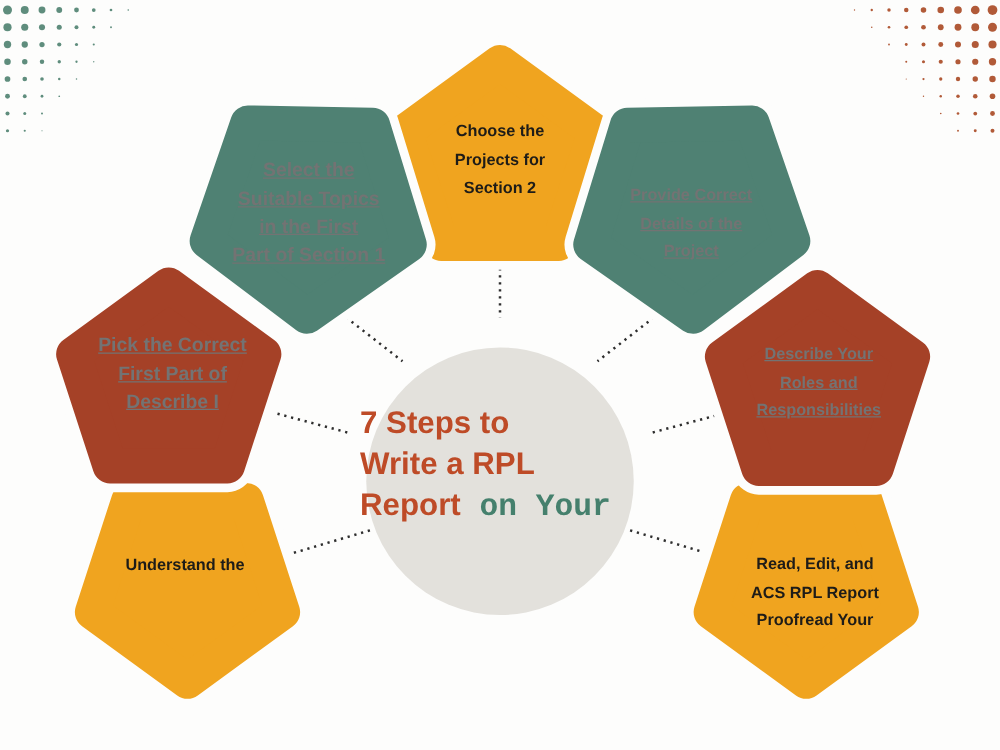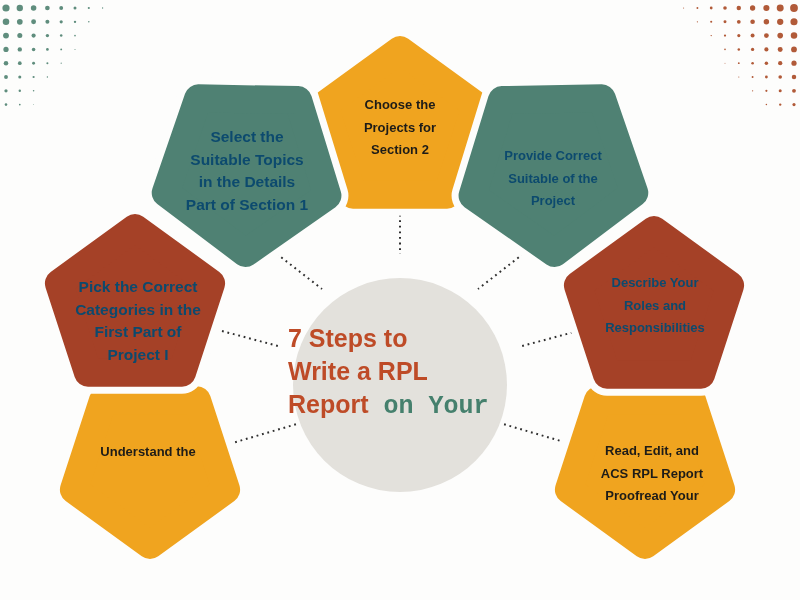--- a/index.html
+++ b/index.html
@@ -7,21 +7,21 @@
     position:relative;width:800px;height:600px;overflow:hidden;
     background:#fdfdfc;
     font-family:"Liberation Sans","DejaVu Sans",sans-serif;
   }
   #diagram-svg{position:absolute;left:0;top:0;}
   .step-text{
     position:absolute;text-align:center;font-weight:bold;z-index:5;
   }
   .step-text .ln{display:block;}
   .txt-dark{color:#1e1c18;}
-  .txt-light{color:#0c4a6e;}
+  .txt-light{color:#737373;text-decoration:underline;}
   .t3{font-size:13px;line-height:22.5px;}
   .t4{font-size:15.5px;line-height:22.5px;}
   #center-title{
     position:absolute;left:288px;top:322px;width:224px;z-index:5;
     text-align:left;font-weight:bold;font-size:25px;line-height:33px;
   }
   .c-red{color:#be4b27;}
   .c-teal{color:#45806d;font-family:Liberation Mono, monospace;}
 </style>
 </head>
@@ -170,35 +170,34 @@
 
   <div class="step-text t3 txt-dark" style="left:310px;top:94px;width:180px;">
     <span class="ln">Choose the</span>
     <span class="ln">Projects for</span>
     <span class="ln">Section 2</span>
   </div>
 
   <div class="step-text t4 txt-light" style="left:157px;top:126px;width:180px;">
     <span class="ln">Select the</span>
     <span class="ln">Suitable Topics</span>
-    <span class="ln">in the Details</span>
+    <span class="ln">in the First</span>
     <span class="ln">Part of Section 1</span>
   </div>
 
   <div class="step-text t3 txt-light" style="left:463px;top:145px;width:180px;">
     <span class="ln">Provide Correct</span>
-    <span class="ln">Suitable of the</span>
+    <span class="ln">Details of the</span>
     <span class="ln">Project</span>
   </div>
 
-  <div class="step-text t4 txt-light" style="left:48px;top:276px;width:180px;text-align:center;">
+  <div class="step-text t4 txt-light" style="left:48px;top:266px;width:180px;text-align:center;">
     <span class="ln">Pick the Correct</span>
-    <span class="ln">Categories in the</span>
     <span class="ln">First Part of</span>
-    <span class="ln">Project I</span>
+    <span class="ln">Describe I</span>
   </div>
 
   <div class="step-text t3 txt-light" style="left:565px;top:272px;width:180px;">
     <span class="ln">Describe Your</span>
     <span class="ln">Roles and</span>
     <span class="ln">Responsibilities</span>
   </div>
 
   <div class="step-text t3 txt-dark" style="left:58px;top:441px;width:180px;">
     <span class="ln">Understand the</span>

